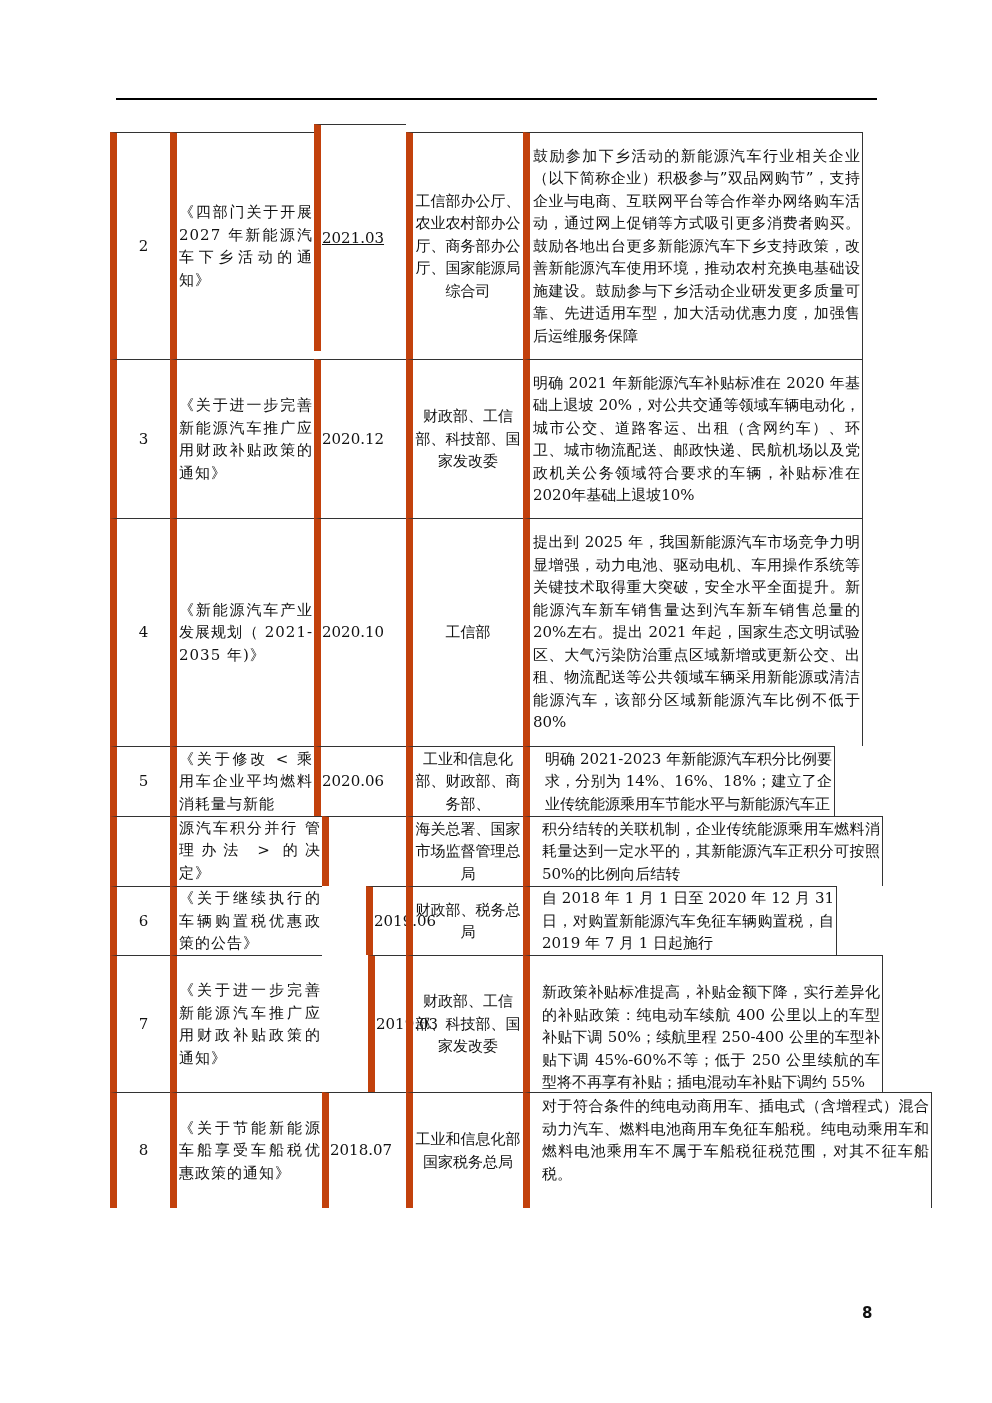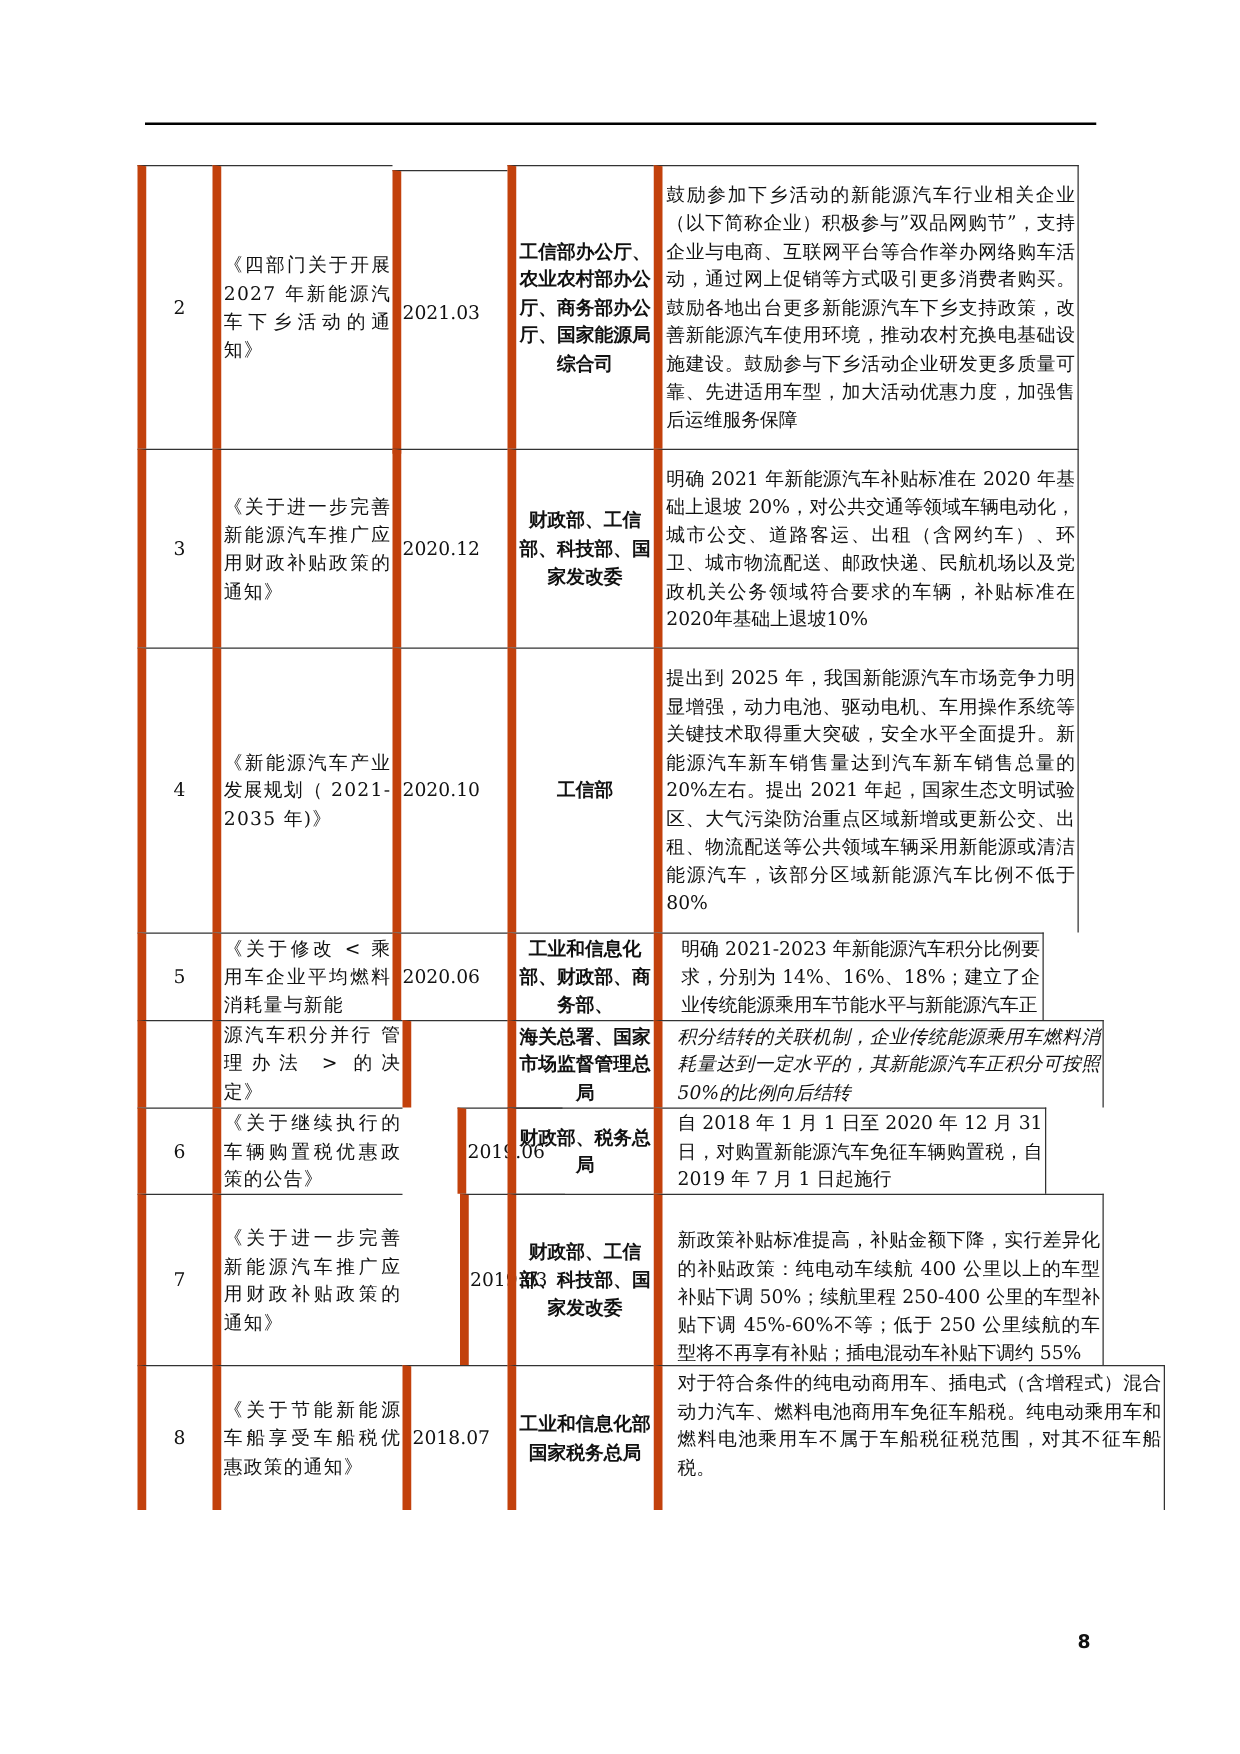--- a/index.html
+++ b/index.html
@@ -8,40 +8,40 @@
     .header-rule { position: absolute; left: 116px; top: 98px; width: 761px; height: 2px; background: #000; }
     .cell { position: absolute; box-sizing: border-box; border-left: 7px solid #c2410c; border-top: 1px solid #333;
             font-size: 15px; line-height: 22.5px; display: flex; align-items: center; overflow: hidden; }
     .cell.r { border-right: 1px solid #333; }
     .cell .t { width: 100%; }
     .num { justify-content: center; text-align: center; }
     .ctr .t { text-align: center; }
     .jus .t { text-align: justify; text-align-last: left; }
     .title .t { padding-left: 2px; padding-right: 1px; letter-spacing: 1px; }
     .date .t { padding-left: 1px; }
-    .dept .t { padding: 0 1px; font-weight: bold; }
+    .dept .t { padding: 0 1px; }
     .content .t { padding-left: 3px; padding-right: 2px; }
     .page-num { position: absolute; left: 862px; top: 1304px; font-family: "DejaVu Sans", sans-serif;
                 font-weight: bold; font-size: 15px; }
   </style>
 </head>
 <body>
 
 <div class="header-rule"></div>
 
 <div>
 
   <div>
     <div class="cell num" style="left:110px;top:132px;width:60px;height:227px;">
         <span class="t">2</span>
       </div>
     <div class="cell jus title" style="left:170px;top:132px;width:144px;height:227px;">
         <span class="t">《四部门关于开展 2027 年新能源汽车下乡活动的通知》</span>
       </div>
-    <div class="cell date" style="left:314px;top:136px;width:92px;height:227px;">
+    <div class="cell date" style="left:314px;top:124px;width:92px;height:227px;text-decoration:underline;">
         <span class="t">2021.03</span>
       </div>
     <div class="cell ctr dept" style="left:406px;top:132px;width:117px;height:227px;">
         <span class="t">工信部办公厅、农业农村部办公厅、商务部办公厅、国家能源局综合司</span>
       </div>
     <div class="cell r jus content" style="left:523px;top:132px;width:340px;height:227px;">
         <span class="t">鼓励参加下乡活动的新能源汽车行业相关企业（以下简称企业）积极参与”双品网购节”，支持企业与电商、互联网平台等合作举办网络购车活动，通过网上促销等方式吸引更多消费者购买。鼓励各地出台更多新能源汽车下乡支持政策，改善新能源汽车使用环境，推动农村充换电基础设施建设。鼓励参与下乡活动企业研发更多质量可靠、先进适用车型，加大活动优惠力度，加强售后运维服务保障</span>
       </div>
   </div>
 
@@ -106,21 +106,21 @@
     <div class="cell jus title" style="left:170px;top:816px;width:152px;height:70px;align-items:flex-end;padding-bottom:2px;">
         <span class="t">源汽车积分并行 管理办法 &gt; 的决 定》</span>
       </div>
     <div class="cell date" style="left:322px;top:816px;width:84px;height:70px;">
         <span class="t"></span>
       </div>
     <div class="cell ctr dept" style="left:406px;top:816px;width:117px;height:70px;">
         <span class="t">海关总署、国家市场监督管理总局</span>
       </div>
     <div class="cell r jus content" style="left:523px;top:816px;width:360px;height:70px;">
-        <span class="t" style="padding-left:12px;font-style:italic;">积分结转的关联机制，企业传统能源乘用车燃料消耗量达到一定水平的，其新能源汽车正积分可按照 50%的比例向后结转</span>
+        <span class="t" style="padding-left:12px;">积分结转的关联机制，企业传统能源乘用车燃料消耗量达到一定水平的，其新能源汽车正积分可按照 50%的比例向后结转</span>
       </div>
   </div>
 
   <div>
     <div class="cell num" style="left:110px;top:886px;width:60px;height:69px;">
         <span class="t">6</span>
       </div>
     <div class="cell jus title" style="left:170px;top:886px;width:152px;height:69px;">
         <span class="t">《关于继续执行的车辆购置税优惠政策的公告》</span>
       </div>

